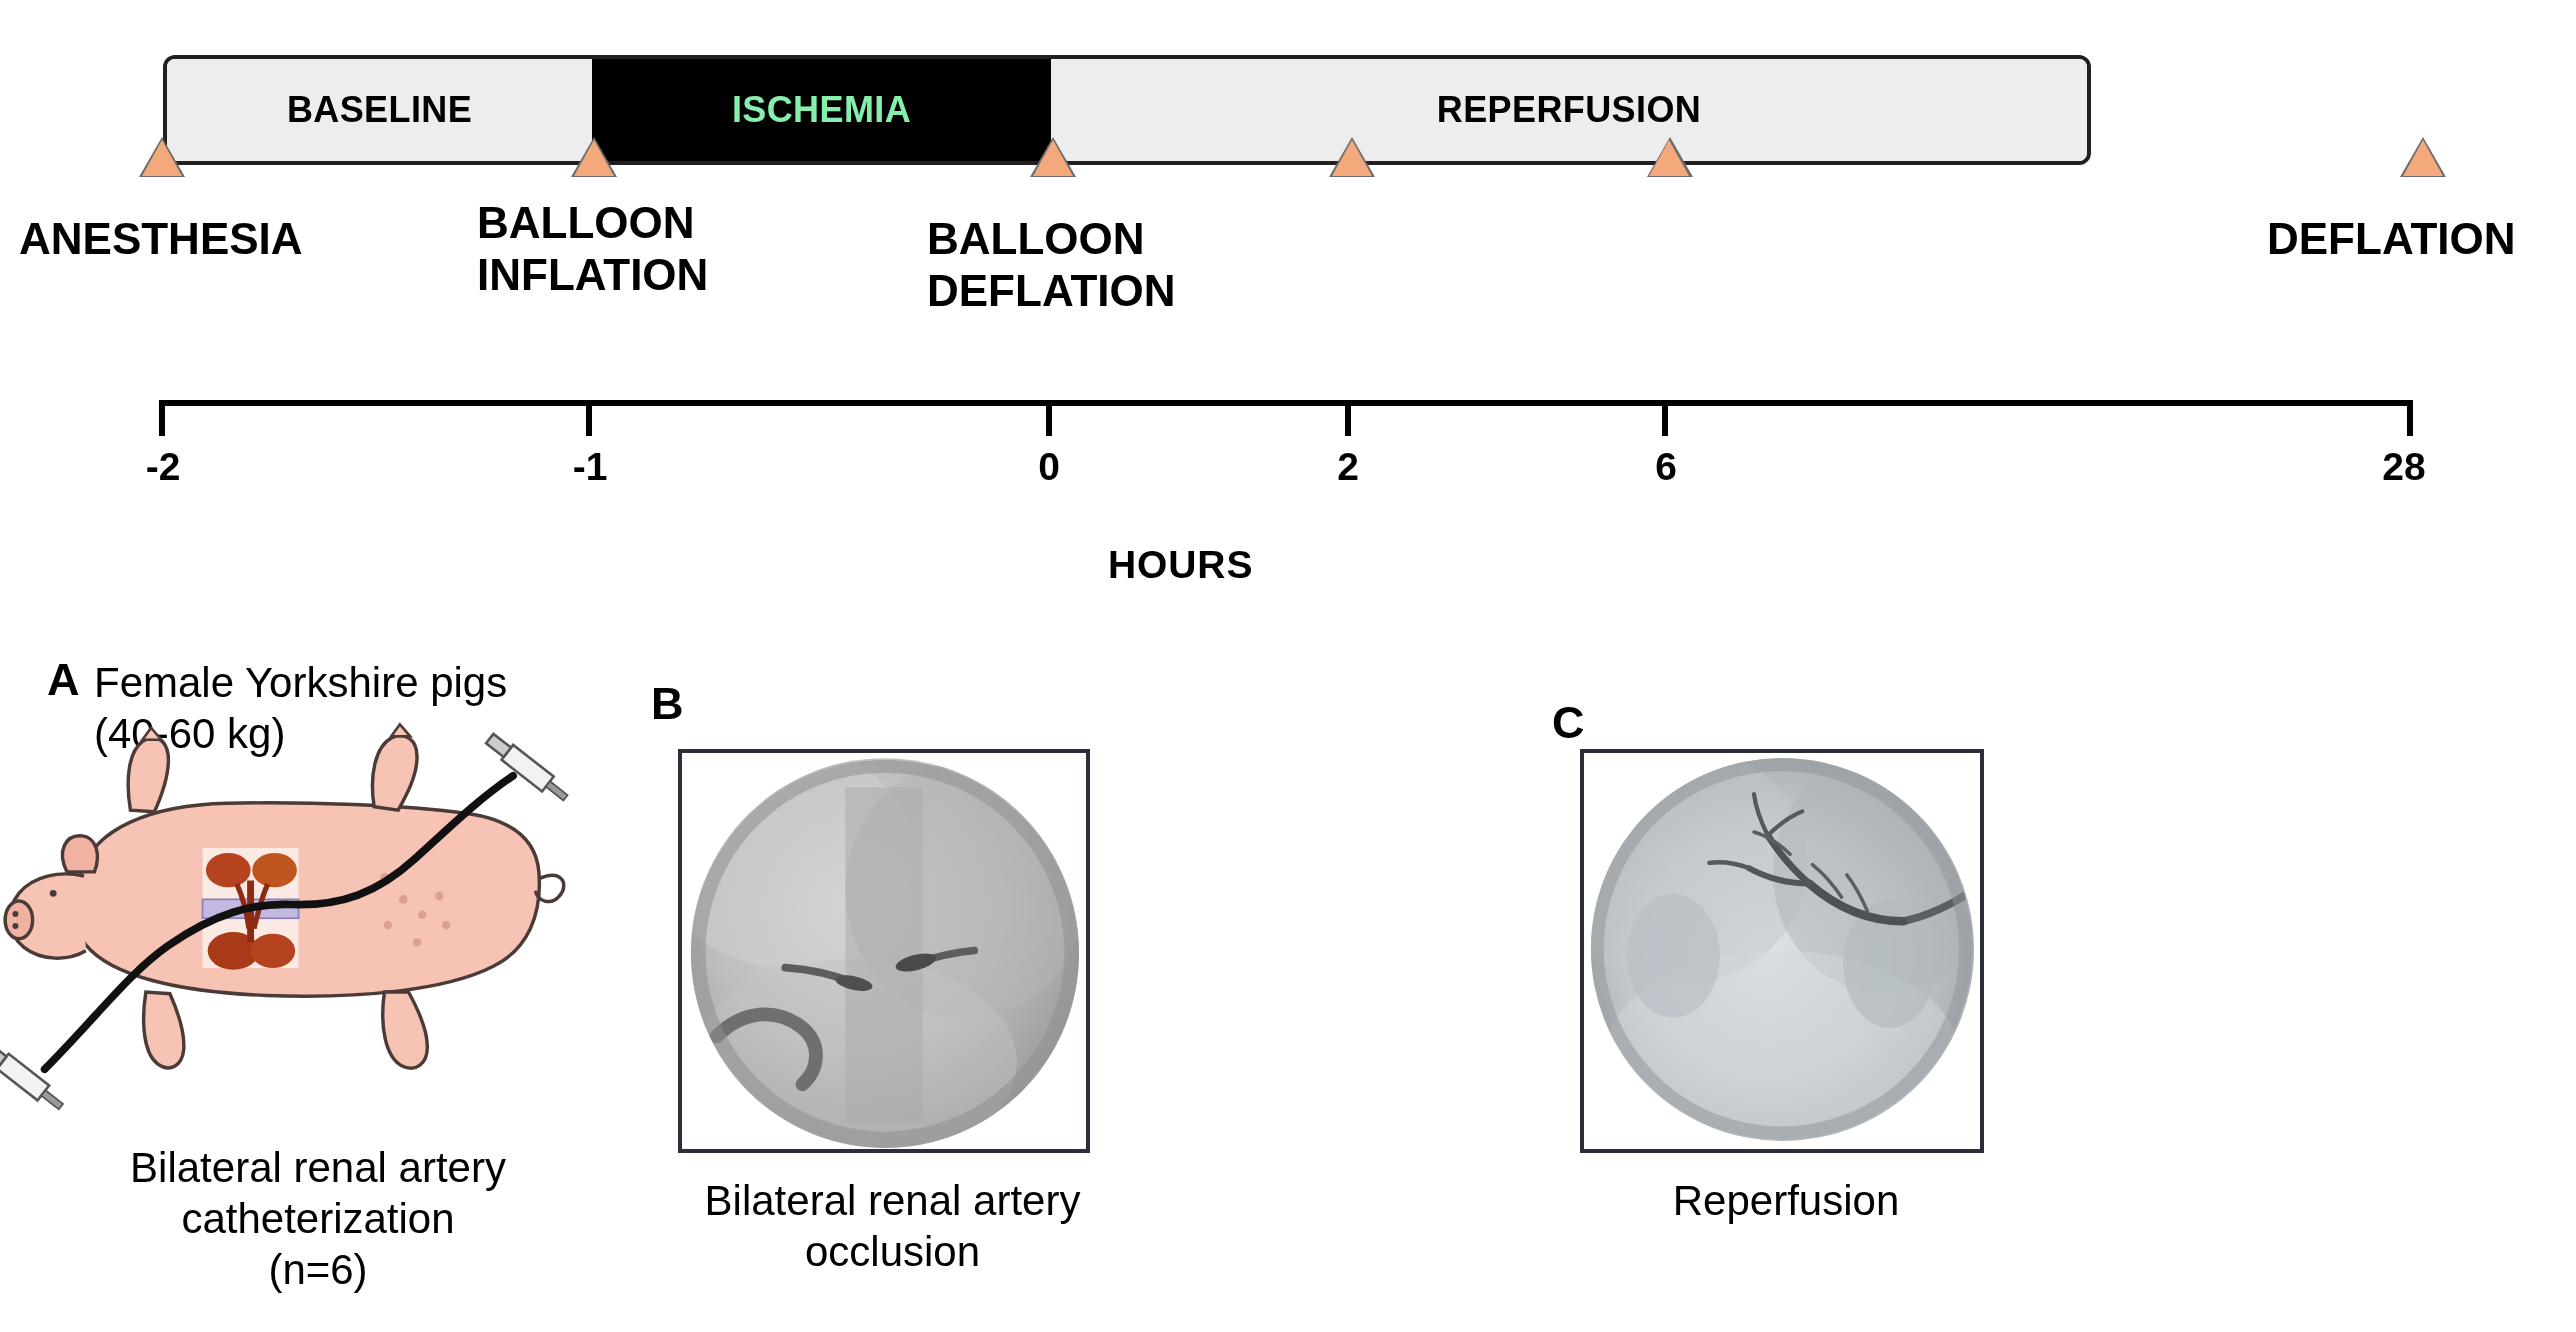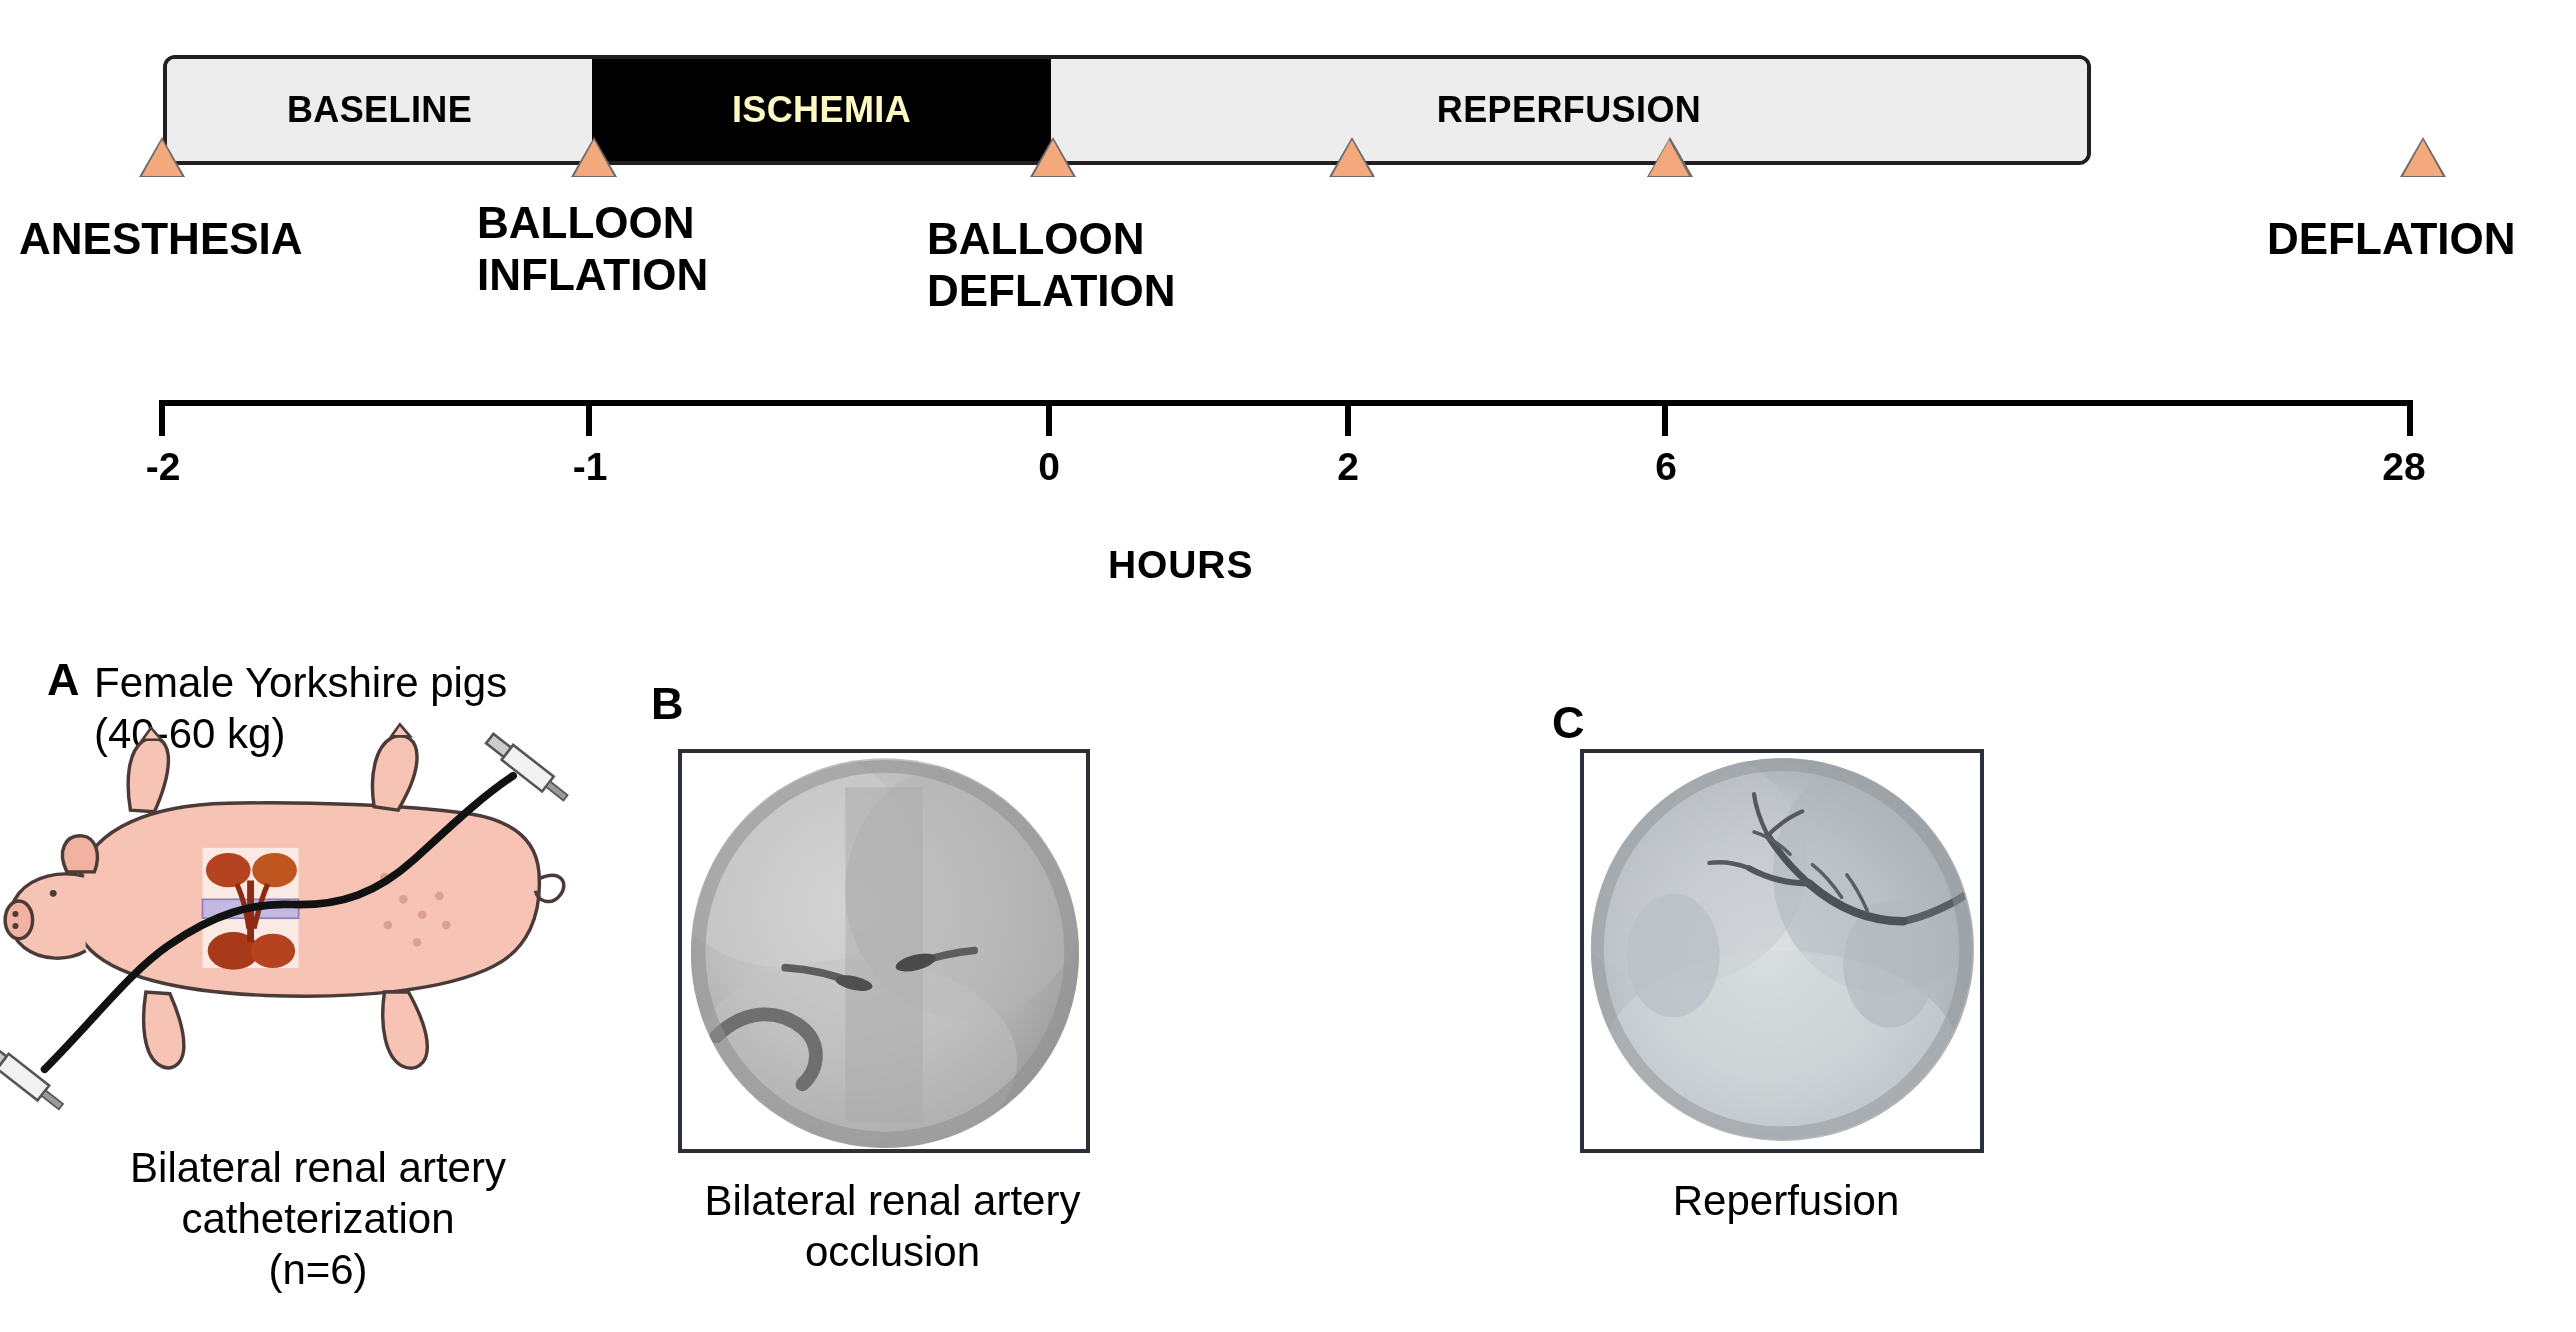--- a/index.html
+++ b/index.html
@@ -42,21 +42,21 @@
     box-sizing: border-box;
   }
   .phase.baseline {
     width: 425px;
     background: #ededed;
     color: #000;
   }
   .phase.ischemia {
     width: 459px;
     background: #000000;
-    color: #fef9c3;
+    color: #86efac;
   }
   .phase.reperfusion {
     flex: 1;
     background: #ededed;
     color: #000;
   }
 
   
   .marker {
     position: absolute;

